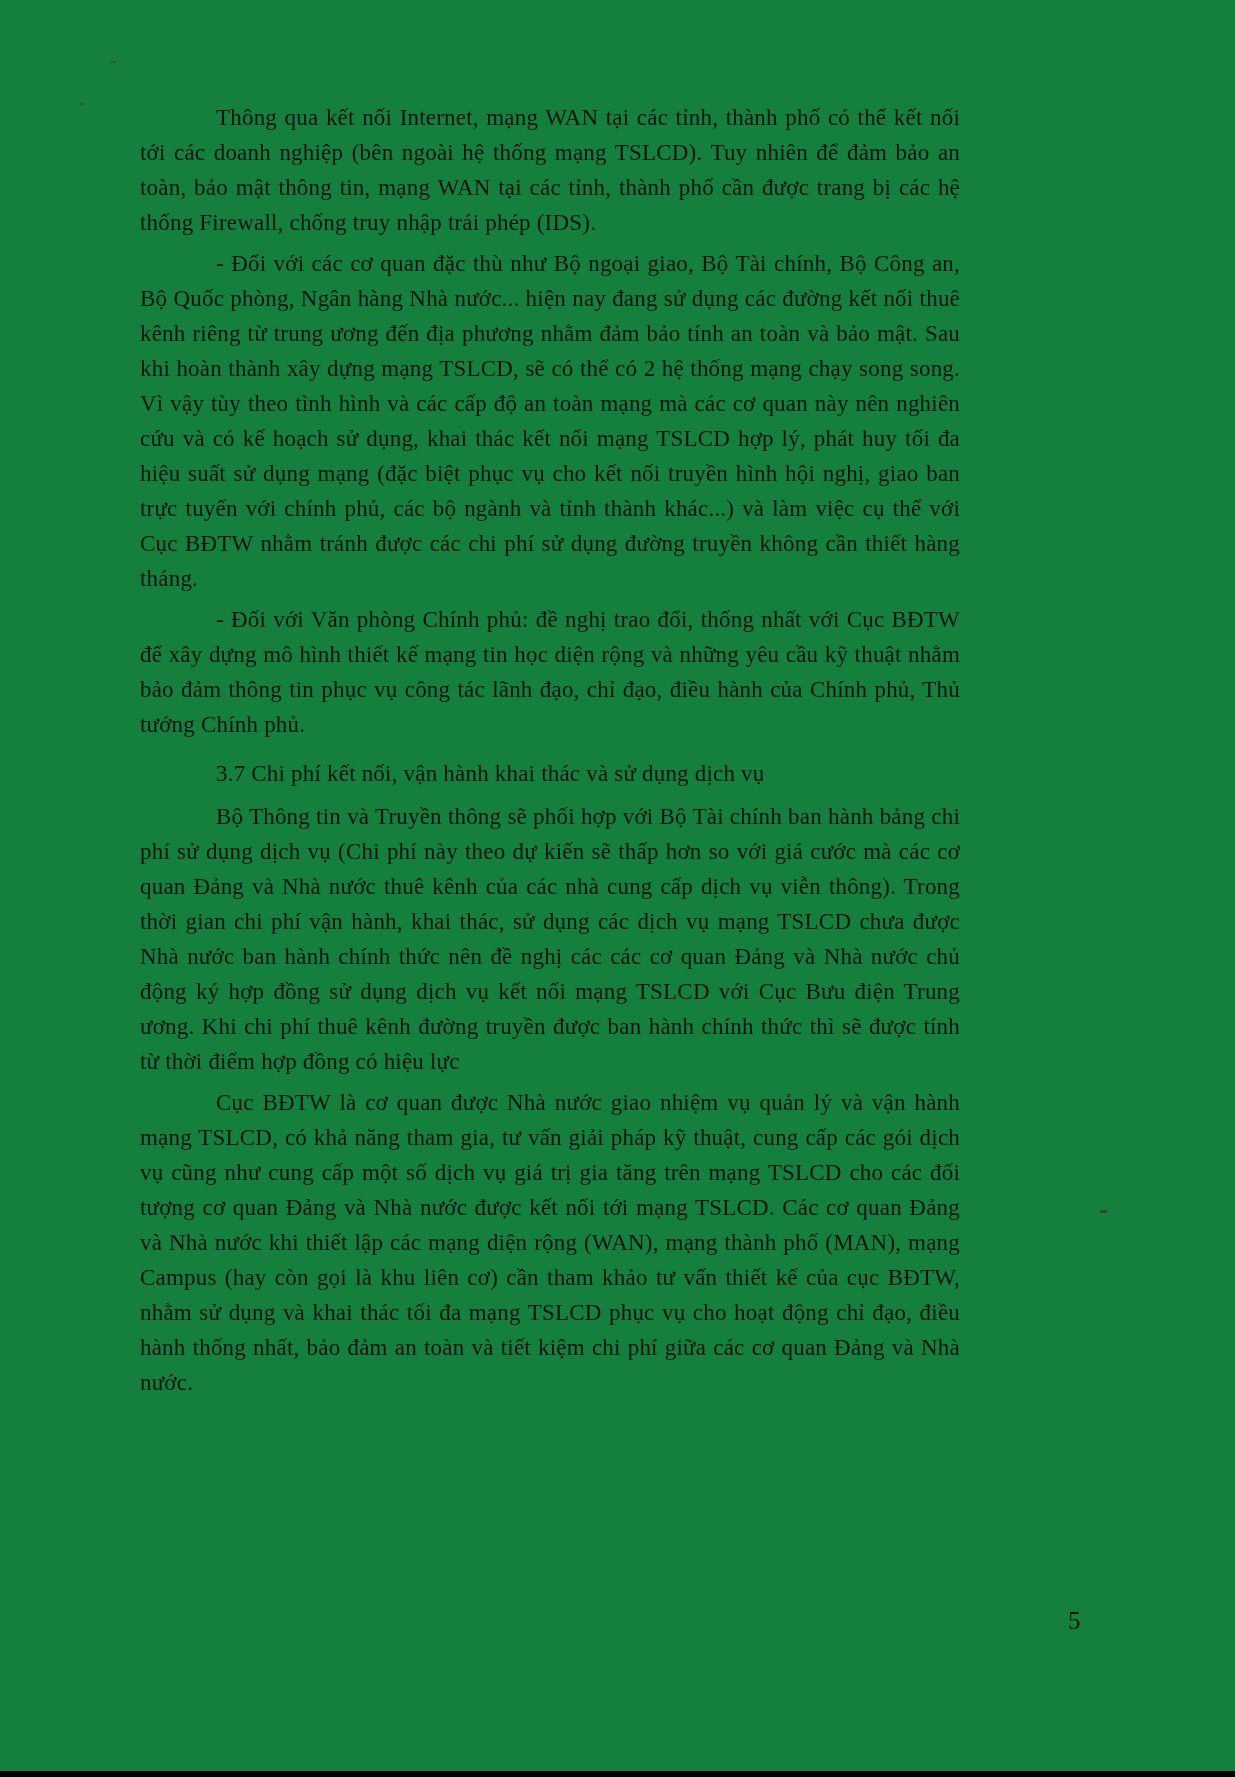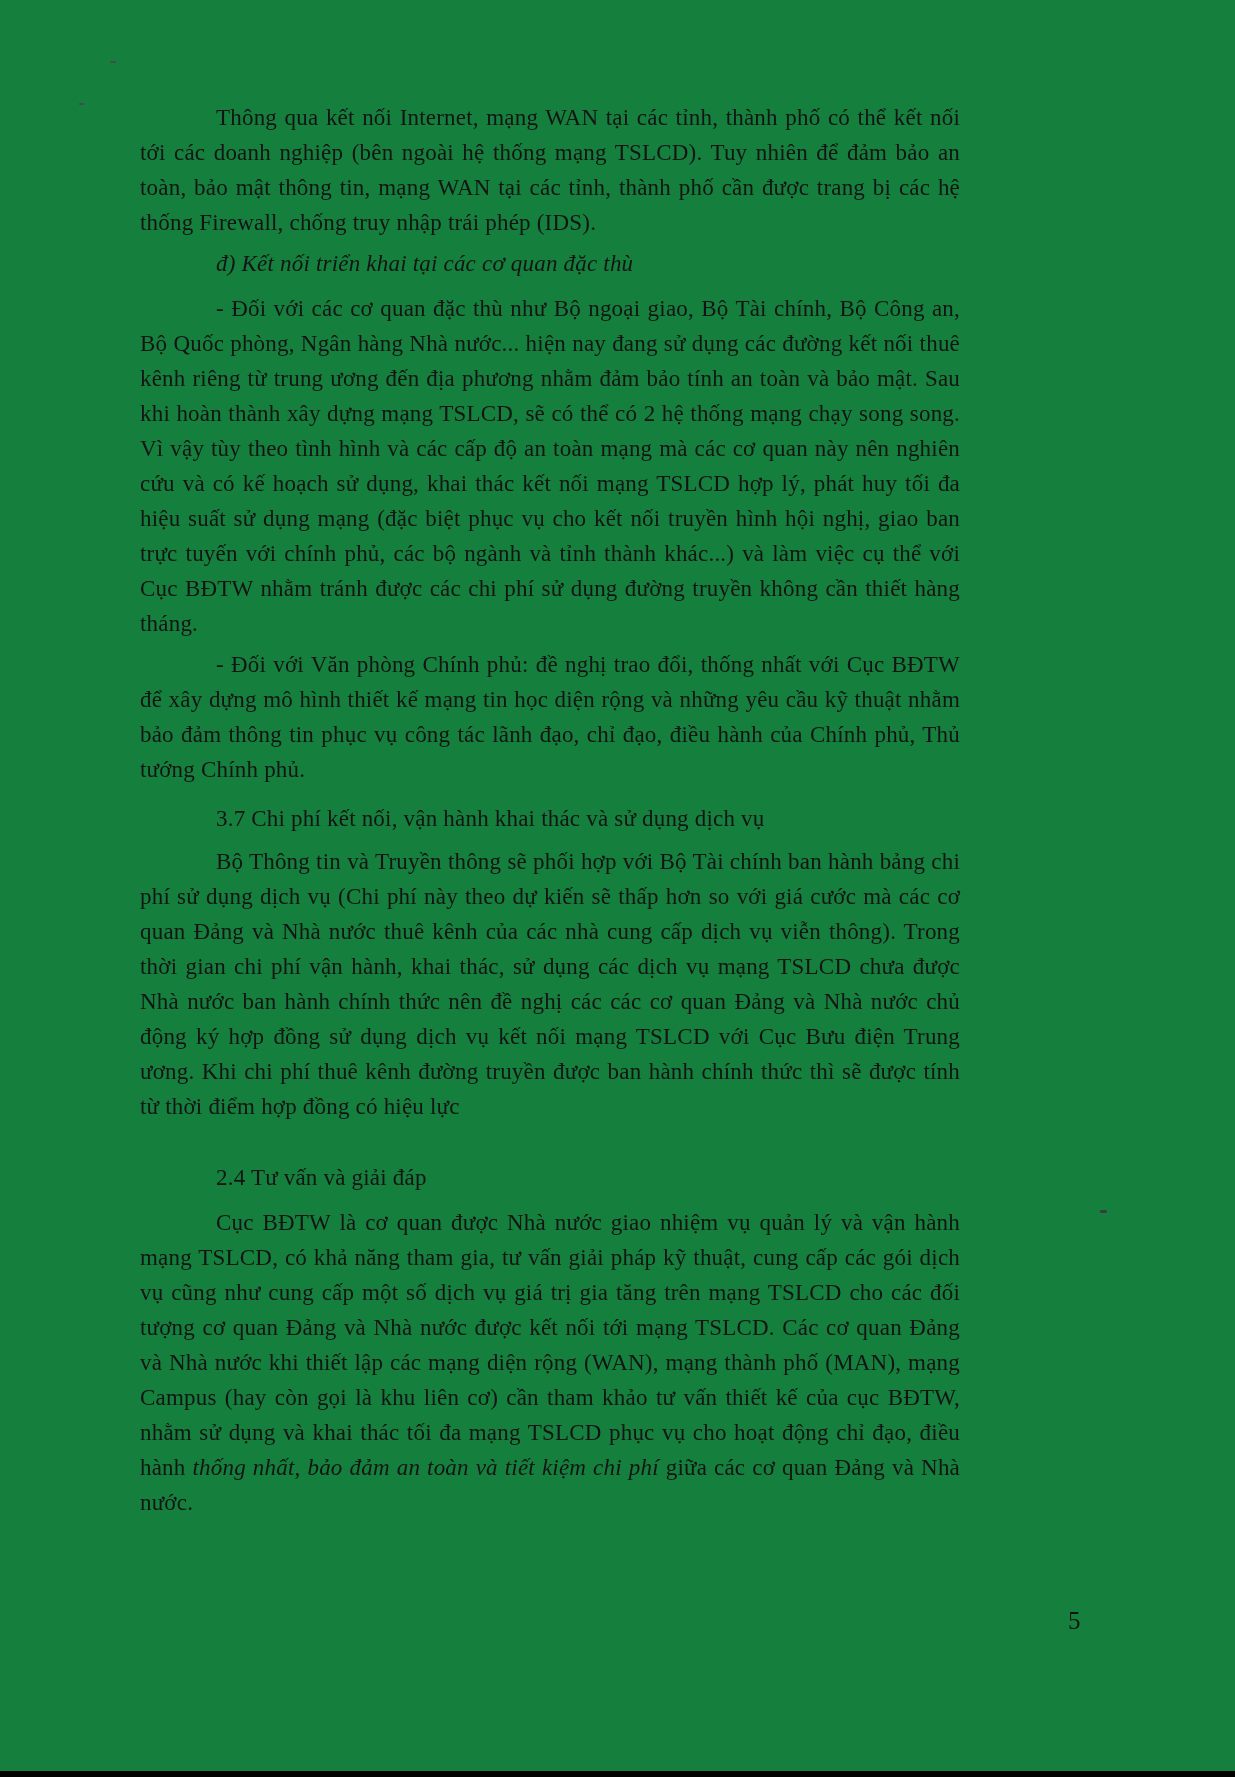--- a/index.html
+++ b/index.html
@@ -34,21 +34,20 @@
     font-style: italic;
     margin: 4px 0 10px 0;
   }
   p.heading-23 {
     margin: 14px 0 8px 0;
   }
   p.heading-24 {
     margin: 36px 0 10px 0;
   }
   .italic-run {
-    font-style: italic;
   }
   .page-number {
     position: absolute;
     left: 1068px;
     top: 1606px;
     font-size: 25px;
     line-height: 30px;
   }
   .bottom-scan-bar {
     position: absolute;
@@ -74,31 +73,29 @@
 
   <span class="scan-artifact artifact-1"></span>
   <span class="scan-artifact artifact-2"></span>
   <span class="scan-artifact artifact-3"></span>
 
   <div class="text-block">
 
     <p>Thông qua kết nối Internet, mạng WAN tại các tỉnh, thành phố có thể kết nối tới các doanh nghiệp (bên ngoài hệ thống mạng TSLCD). Tuy nhiên để đảm bảo an toàn, bảo mật thông tin, mạng WAN tại các tỉnh, thành phố cần được trang bị các hệ thống Firewall, chống truy nhập trái phép (IDS).</p>
 
 
-    <p class="heading-d">đ) Kết nối triển khai tại các cơ quan đặc thù</p>
 
     <p>- Đối với các cơ quan đặc thù như Bộ ngoại giao, Bộ Tài chính, Bộ Công an, Bộ Quốc phòng, Ngân hàng Nhà nước... hiện nay đang sử dụng các đường kết nối thuê kênh riêng từ trung ương đến địa phương nhằm đảm bảo tính an toàn và bảo mật. Sau khi hoàn thành xây dựng mạng TSLCD, sẽ có thể có 2 hệ thống mạng chạy song song. Vì vậy tùy theo tình hình và các cấp độ an toàn mạng mà các cơ quan này nên nghiên cứu và có kế hoạch sử dụng, khai thác kết nối mạng TSLCD hợp lý, phát huy tối đa hiệu suất sử dụng mạng (đặc biệt phục vụ cho kết nối truyền hình hội nghị, giao ban trực tuyến với chính phủ, các bộ ngành và tỉnh thành khác...) và làm việc cụ thể với Cục BĐTW nhằm tránh được các chi phí sử dụng đường truyền không cần thiết hàng tháng.</p>
 
     <p>- Đối với Văn phòng Chính phủ: đề nghị trao đổi, thống nhất với Cục BĐTW để xây dựng mô hình thiết kế mạng tin học diện rộng và những yêu cầu kỹ thuật nhằm bảo đảm thông tin phục vụ công tác lãnh đạo, chỉ đạo, điều hành của Chính phủ, Thủ tướng Chính phủ.</p>
 
     <p class="heading-23">3.7 Chi phí kết nối, vận hành khai thác và sử dụng dịch vụ</p>
 
     <p>Bộ Thông tin và Truyền thông sẽ phối hợp với Bộ Tài chính ban hành bảng chi phí sử dụng dịch vụ (Chi phí này theo dự kiến sẽ thấp hơn so với giá cước mà các cơ quan Đảng và Nhà nước thuê kênh của các nhà cung cấp dịch vụ viễn thông). Trong thời gian chi phí vận hành, khai thác, sử dụng các dịch vụ mạng TSLCD chưa được Nhà nước ban hành chính thức nên đề nghị các các cơ quan Đảng và Nhà nước chủ động ký hợp đồng sử dụng dịch vụ kết nối mạng TSLCD với Cục Bưu điện Trung ương. Khi chi phí thuê kênh đường truyền được ban hành chính thức thì sẽ được tính từ thời điểm hợp đồng có hiệu lực</p>
 
-    <p class="heading-24">2.4 Tư vấn và giải đáp</p>
 
     <p><span>Cục BĐTW là cơ quan được Nhà nước giao nhiệm vụ quản lý và vận hành mạng TSLCD, có khả năng tham gia, tư vấn giải pháp kỹ thuật, cung cấp các gói dịch vụ cũng như cung cấp một số dịch vụ giá trị gia tăng trên mạng TSLCD cho các đối tượng cơ quan Đảng và Nhà nước được kết nối tới mạng TSLCD. Các cơ quan Đảng và Nhà nước khi thiết lập các mạng diện rộng (WAN), mạng thành phố (MAN), mạng Campus (hay còn gọi là khu liên cơ) cần tham khảo tư vấn thiết kế của cục BĐTW, nhằm sử dụng và khai thác tối đa mạng TSLCD phục vụ cho hoạt động chỉ đạo, điều hành </span><span class="italic-run">thống nhất, bảo đảm an toàn và tiết kiệm chi phí</span><span> giữa các cơ quan Đảng và Nhà nước.</span></p>
 
   </div>
 
   <div class="page-number">5</div>
 
   <div class="bottom-scan-bar"></div>
 
 </div>

